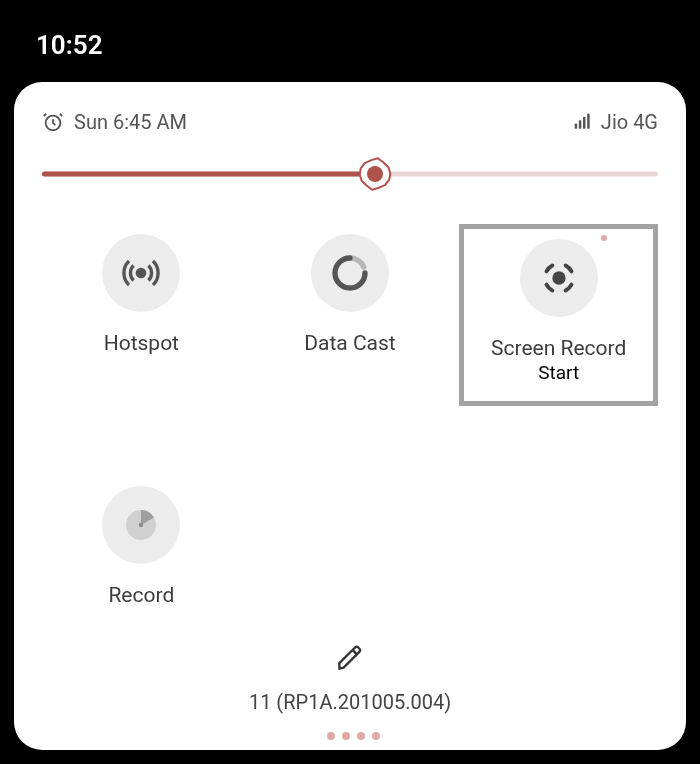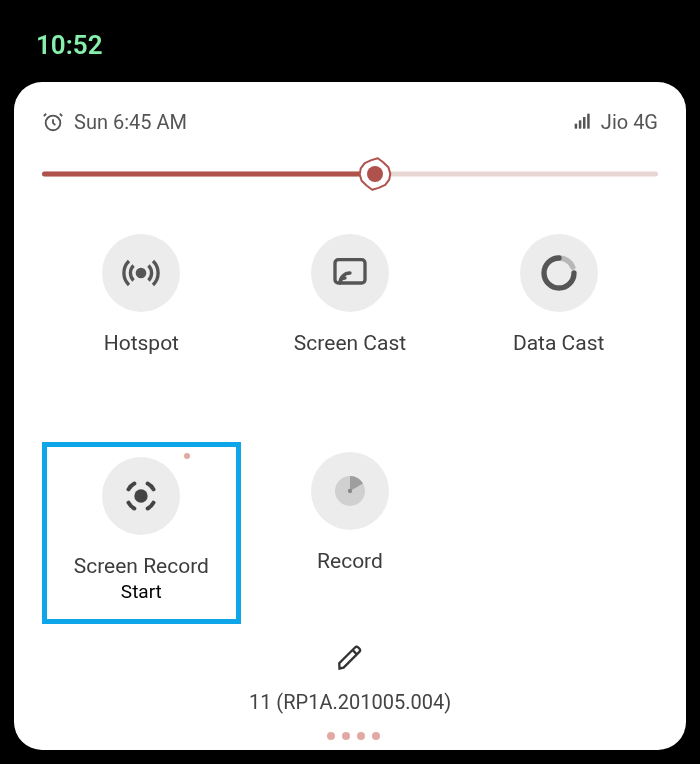--- a/index.html
+++ b/index.html
@@ -6,21 +6,21 @@
   html, body { width: 700px; height: 764px; }
   body {
     background: #000;
     font-family: -apple-system, BlinkMacSystemFont, "Segoe UI", Roboto, sans-serif;
     position: relative;
   }
   .outer-time {
     position: absolute;
     top: 30px;
     left: 36px;
-    color: #86efac;
+    color: #ffffff;
     font-size: 26px;
     font-weight: 600;
   }
   .panel {
     position: absolute;
     top: 82px;
     left: 14px;
     right: 14px;
     bottom: 14px;
     background: #fff;
@@ -79,21 +79,21 @@
   }
   .tile {
     display: flex;
     flex-direction: column;
     align-items: center;
     gap: 18px;
     position: relative;
     padding: 10px 0 16px 0;
   }
   .tile.highlighted {
-    border: 5px solid #0ea5e9;
+    border: 5px solid #a3a3a3;
   }
   .tile-circle {
     width: 78px;
     height: 78px;
     border-radius: 50%;
     background: #ececec;
     display: flex;
     align-items: center;
     justify-content: center;
   }
@@ -195,30 +195,20 @@
           <svg width="40" height="40" viewBox="0 0 24 24" fill="none" stroke="#555" stroke-width="2">
             <circle cx="12" cy="12" r="2.2" fill="#555"></circle>
             <path d="M7.5 16.5a6.4 6.4 0 0 1 0-9M16.5 7.5a6.4 6.4 0 0 1 0 9"></path>
             <path d="M4.8 19.2a10 10 0 0 1 0-14.4M19.2 4.8a10 10 0 0 1 0 14.4"></path>
           </svg>
         </div>
         <div class="tile-label">Hotspot</div>
       </div>
       <div class="tile">
         <div class="tile-circle">
-          <svg width="40" height="40" viewBox="0 0 24 24" fill="none" stroke="#555" stroke-width="2">
-            <rect x="3" y="4" width="18" height="14" rx="2"></rect>
-            <path d="M6 18a3 3 0 0 1 3-3M6 18a6 6 0 0 1 6-6" stroke-linecap="round"></path>
-            <circle cx="6.5" cy="17.5" r="1" fill="#555" stroke="none"></circle>
-          </svg>
-        </div>
-        <div class="tile-label">Screen Cast</div>
-      </div>
-      <div class="tile">
-        <div class="tile-circle">
           <svg width="40" height="40" viewBox="0 0 24 24" fill="none" stroke="#555" stroke-width="3.2" stroke-linecap="round">
             <path d="M12 3a9 9 0 1 0 9 9"></path>
             <path d="M12 3a9 9 0 0 1 8.3 5.5" opacity="0.35"></path>
           </svg>
         </div>
         <div class="tile-label">Data Cast</div>
       </div>
       <div class="tile highlighted">
         <span class="dot-indicator"></span>
         <div class="tile-circle">

